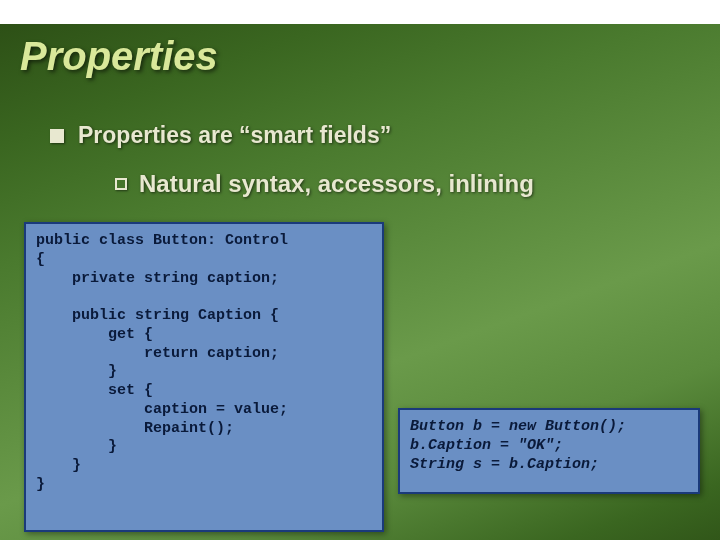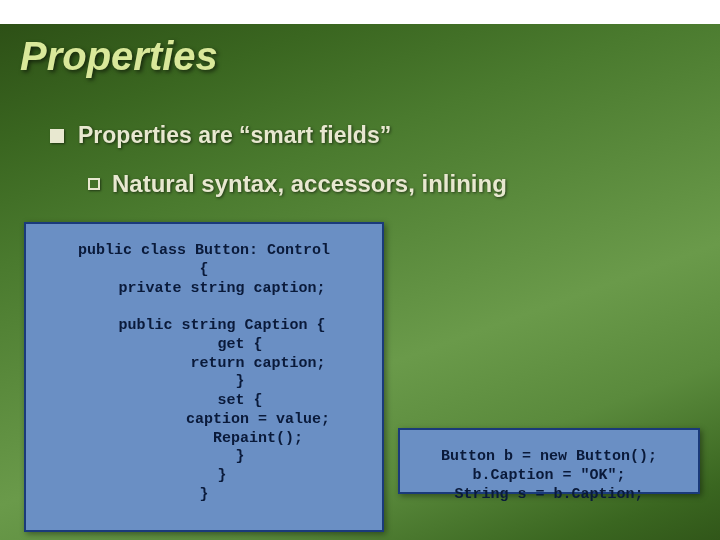--- a/index.html
+++ b/index.html
@@ -52,21 +52,21 @@
   }
   .bullet-l1 .text {
     font-size: 23px;
     font-weight: bold;
     color: #e8e8d0;
     text-shadow: 1px 1px 3px rgba(0,0,0,0.6);
   }
   .bullet-l2 {
     position: absolute;
     top: 146px;
-    left: 88px;
+    left: 115px;
     display: flex;
     align-items: center;
     gap: 12px;
   }
   .bullet-l2 .marker {
     width: 12px;
     height: 12px;
     border: 2px solid #e8e8d0;
     box-shadow: 1px 1px 2px rgba(0,0,0,0.5);
     box-sizing: border-box;
@@ -75,44 +75,44 @@
     font-size: 24px;
     font-weight: bold;
     color: #e8e8d0;
     text-shadow: 1px 1px 3px rgba(0,0,0,0.6);
   }
   .codebox {
     position: absolute;
     background: #6a8fc4;
     border: 2px solid #1a3a7a;
     box-shadow: 2px 2px 6px rgba(0,0,0,0.4);
-    padding: 18px 10px;
+    padding: 8px 10px;
     box-sizing: border-box;
-    text-align: center;
   }
   .codebox pre {
     margin: 0;
     font-family: "Courier New", monospace;
     font-size: 15px;
     font-weight: bold;
     color: #0a1a3a;
     line-height: 1.25;
     white-space: pre;
   }
   #box-left {
     top: 198px;
     left: 24px;
     width: 360px;
     height: 310px;
   }
   #box-right {
-    top: 404px;
+    top: 384px;
     left: 398px;
     width: 302px;
-    height: 66px;
+    height: 86px;
+    font-style: italic;
   }
 </style>
 </head>
 <body>
 
 <div class="slide">
 
   <div class="title">Properties</div>
 
   <div class="bullet-l1">

